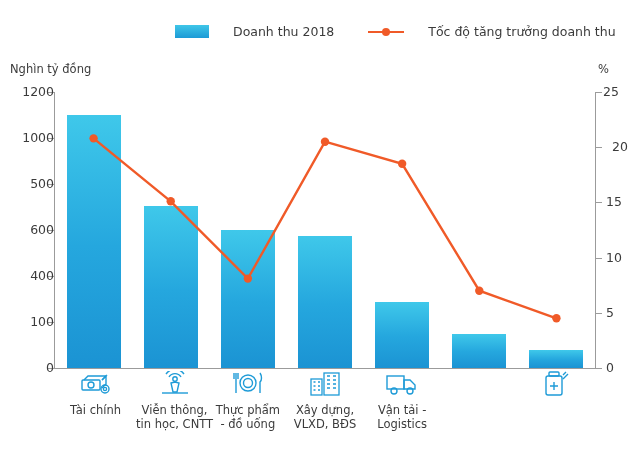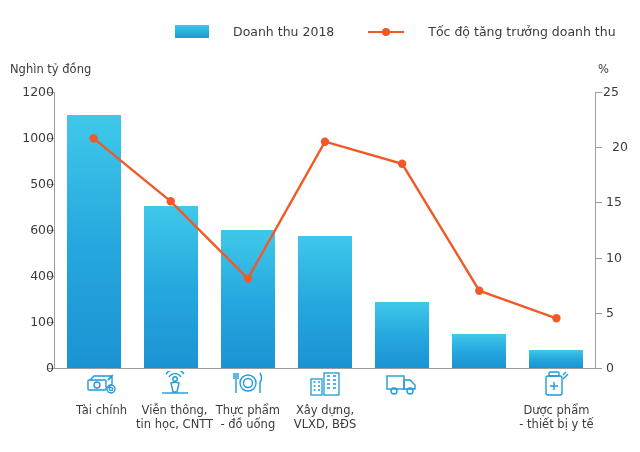--- a/index.html
+++ b/index.html
@@ -272,21 +272,21 @@
         <circle cx="115.71428571428571" cy="109.29599999999999" r="4.2" fill="#F05A28"></circle>
         <circle cx="192.85714285714283" cy="186.576" r="4.2" fill="#F05A28"></circle>
         <circle cx="270" cy="49.68000000000001" r="4.2" fill="#F05A28"></circle>
         <circle cx="347.1428571428571" cy="71.75999999999999" r="4.2" fill="#F05A28"></circle>
         <circle cx="424.2857142857142" cy="198.72" r="4.2" fill="#F05A28"></circle>
         <circle cx="501.4285714285714" cy="226.32" r="4.2" fill="#F05A28"></circle>
       </svg>
   </div>
 
   <div class="cats" id="cats">
-      <div class="cat" style="left: 8px; width: 77.1429px;">
+      <div class="cat" style="left: 2px; width: 77.1429px;">
         <div class="cat-icon">
           <svg width="30" height="24" viewBox="0 0 30 24" fill="none" stroke="currentColor" stroke-width="1.4">
             <rect x="1" y="8" width="18" height="10" rx="1"></rect>
             <path d="M3 8 L7 4 L25 4 L21 8"></path>
             <path d="M21 8 L25 4 L25 12 L21 16"></path>
             <circle cx="10" cy="13" r="3"></circle>
             <circle cx="24" cy="17" r="4"></circle>
             <circle cx="24" cy="17" r="1.6"></circle>
           </svg>
         </div>
@@ -331,28 +331,28 @@
       </div>
       <div class="cat" style="left: 308.571px; width: 77.1429px;">
         <div class="cat-icon">
           <svg width="32" height="24" viewBox="0 0 32 24" fill="none" stroke="currentColor" stroke-width="1.4">
             <rect x="1" y="4" width="17" height="13"></rect>
             <path d="M18 8 h6 l5 5 v4 h-11 z"></path>
             <circle cx="8" cy="19" r="3"></circle>
             <circle cx="24" cy="19" r="3"></circle>
           </svg>
         </div>
+        <div class="cat-label">Vận tải -
+Logistics</div>
       </div>
       <div class="cat" style="left: 462.857px; width: 77.1429px;">
         <div class="cat-icon">
           <svg width="28" height="26" viewBox="0 0 28 26" fill="none" stroke="currentColor" stroke-width="1.4">
             <rect x="7" y="1" width="10" height="4" rx="1"></rect>
             <path d="M6 5 h12 a2 2 0 0 1 2 2 v15 a2 2 0 0 1 -2 2 h-12 a2 2 0 0 1 -2 -2 v-15 a2 2 0 0 1 2 -2 z"></path>
             <path d="M12 11 v8 M8 15 h8"></path>
             <path d="M21 4 l3 -3 M21 8 l5 -5"></path>
           </svg>
         </div>
-        <div class="cat-label">Dược phẩm
-- thiết bị y tế</div>
       </div>
     </div>
 
 </div>
 
 </body></html>

